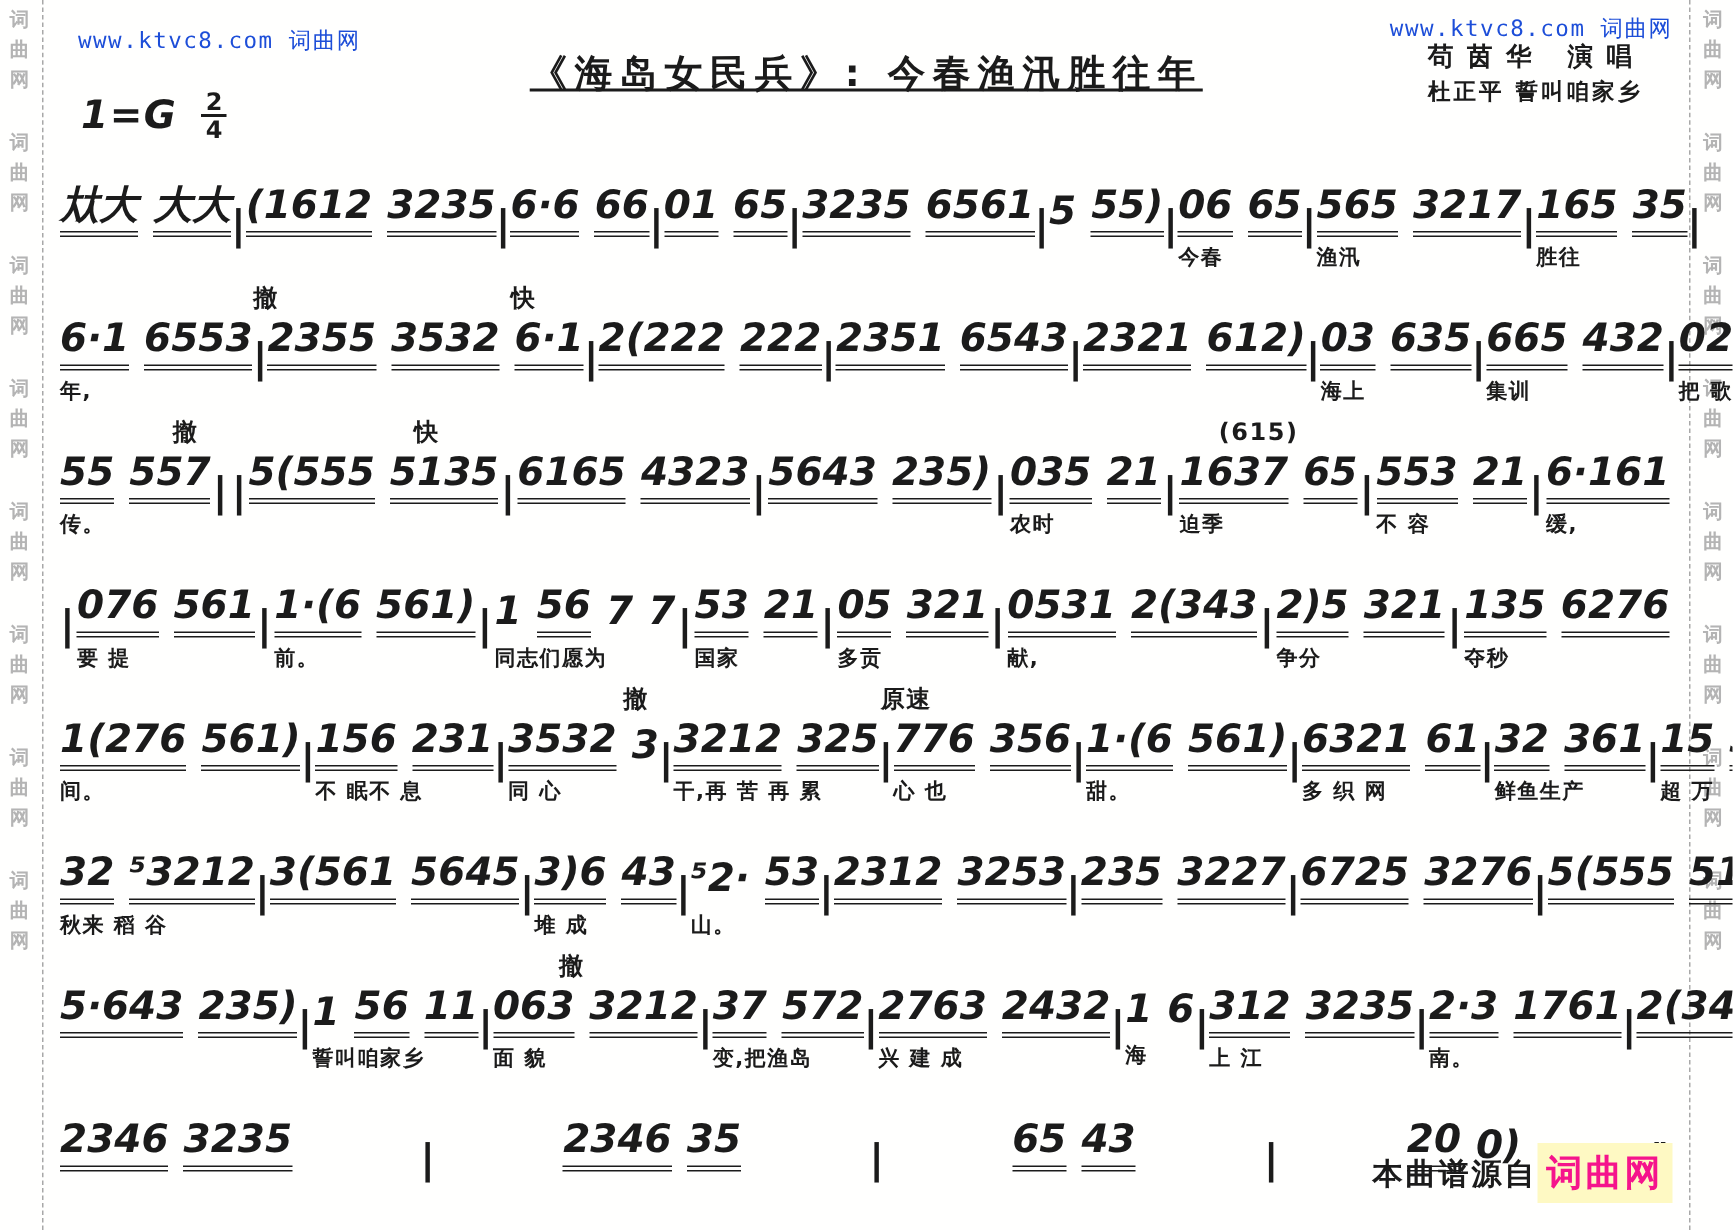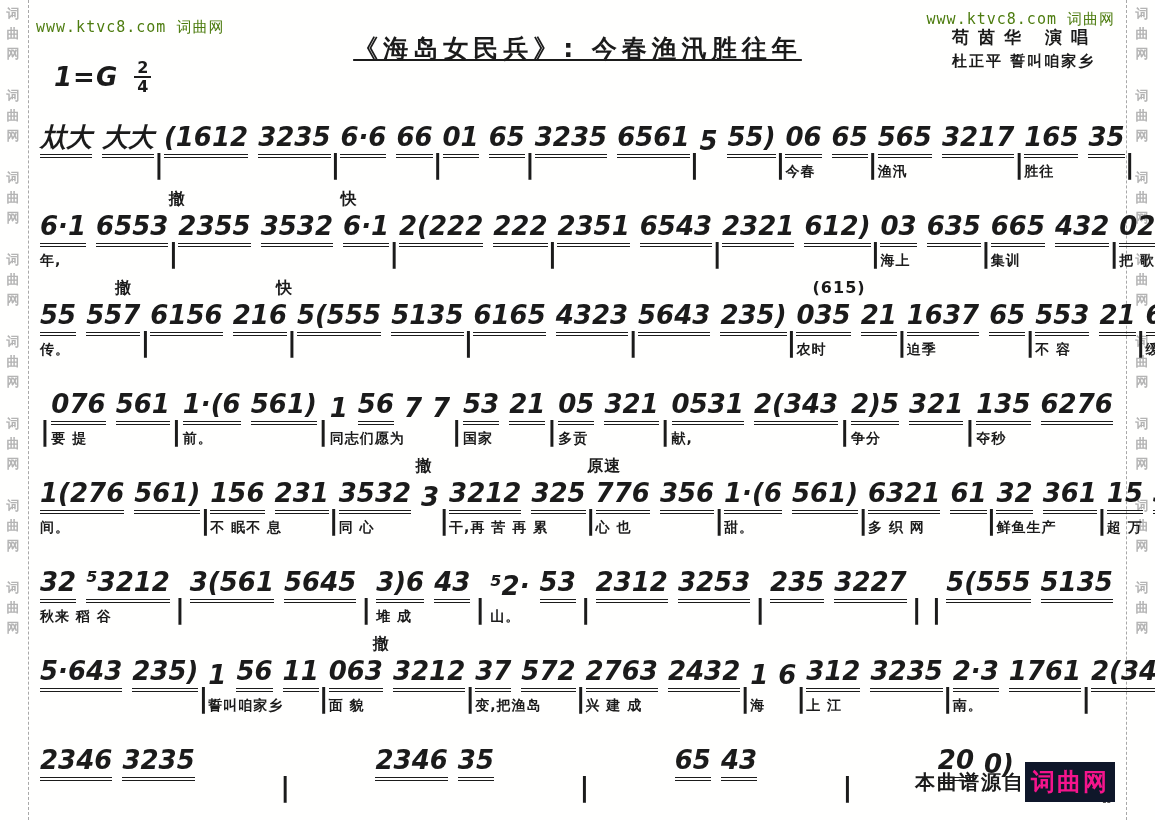--- a/index.html
+++ b/index.html
@@ -14,55 +14,55 @@
        align-items:center;padding-top:4px;z-index:1;}
   .vwm.left{left:2px;}
   .vwm.right{right:2px;}
   .vwm span{font-size:13px;line-height:20px;color:#b4b4b4;font-weight:bold;}
   .vwm .gap{height:22px;flex:none;}
   .dashline{position:absolute;top:0;bottom:0;width:0;border-left:1px dashed #a8a8a8;z-index:1;}
   .dashline.left{left:28px;}
   .dashline.right{right:28px;}
 
   
-  .url-wm{position:absolute;font-size:15px;color:#4d7c0f;letter-spacing:1px;
-          font-family:"DejaVu Sans Mono","Liberation Mono",monospace;z-index:3;}
+  .url-wm{position:absolute;font-size:15px;color:#1d4ed8;letter-spacing:1px;
+          font-family:"DejaVu Sans Mono","Liberation Mono",monospace;z-index:3;margin-left:16px;}
   .url-wm.tl{left:36px;top:18px;}
   .url-wm.tr{right:40px;top:10px;}
   .title{position:absolute;left:0;right:0;top:32px;text-align:center;
          font-size:25px;font-weight:bold;letter-spacing:5px;z-index:2;text-decoration:underline;}
   .credits{position:absolute;right:58px;top:26px;text-align:left;z-index:2;}
   .credits .c1{font-size:17px;font-weight:bold;letter-spacing:9px;}
   .credits .c2{font-size:15px;font-weight:bold;letter-spacing:2px;margin-top:3px;}
   .keysig{position:absolute;left:54px;top:60px;display:flex;align-items:center;z-index:2;}
   .keysig .kname{font-size:26px;font-weight:bold;font-style:italic;letter-spacing:1px;}
   .meter{display:inline-flex;flex-direction:column;align-items:center;margin-left:16px;
          font-size:16px;font-weight:bold;line-height:15px;}
   .meter .num{border-bottom:2px solid #1b1b1b;padding:0 3px 1px;}
   .meter .den{padding-top:1px;}
 
   
   #score{position:absolute;left:40px;right:42px;top:98px;z-index:2;}
   .score-line{position:relative;height:89px;padding-top:24px;box-sizing:border-box;}
   .mark{position:absolute;top:2px;font-size:16px;font-weight:bold;letter-spacing:1px;}
-  .mrow{display:flex;justify-content:space-between;align-items:flex-end;width:100%;}
+  .mrow{display:flex;justify-content:space-between;align-items:center;width:100%;}
   .measure{display:flex;flex-direction:column;}
   .notes-row{display:flex;gap:10px;align-items:flex-end;}
   .tok{font-size:26px;font-weight:bold;font-style:italic;line-height:30px;
        letter-spacing:0px;white-space:nowrap;padding-bottom:2px;}
   .tok.beam{border-bottom:4px double #1b1b1b;}
   .barline{font-size:27px;font-weight:bold;line-height:30px;padding-bottom:2px;}
   .lyric{font-size:14px;font-weight:bold;letter-spacing:1px;margin-top:5px;
          min-height:18px;white-space:pre;}
 
   
   .footer{position:absolute;bottom:18px;right:40px;display:flex;align-items:center;
           z-index:4;}
   .src-label{font-size:20px;font-weight:bold;letter-spacing:2px;}
-  .src-site{font-size:24px;font-weight:bold;letter-spacing:2px;background:#0f172a;
+  .src-site{font-size:24px;font-weight:bold;letter-spacing:2px;background:#fef9c3;
             padding:4px 6px;text-decoration:none;}
 </style>
 </head>
 <body>
 
 <div class="vwm left" id="vwm-left">
     <span>词</span>
     <span>曲</span>
     <span>网</span>
     <span class="gap"></span>
@@ -303,24 +303,20 @@
       <div class="mrow">
         <div class="measure">
           <div class="notes-row">
             <span class="tok beam">55</span>
             <span class="tok beam">557</span>
           </div>
           <div class="lyric">传。</div>
         </div>
         <span class="barline">|</span>
         <div class="measure">
-          <div class="notes-row">
-            <span class="tok beam">6156</span>
-            <span class="tok beam">216</span>
-          </div>
           <div class="lyric"></div>
         </div>
         <span class="barline">|</span>
         <div class="measure">
           <div class="notes-row">
             <span class="tok beam">5(555</span>
             <span class="tok beam">5135</span>
           </div>
           <div class="lyric"></div>
         </div>
@@ -564,20 +560,24 @@
         <span class="barline">|</span>
         <div class="measure">
           <div class="notes-row">
             <span class="tok beam">235</span>
             <span class="tok beam">3227</span>
           </div>
           <div class="lyric"></div>
         </div>
         <span class="barline">|</span>
         <div class="measure">
+          <div class="notes-row">
+            <span class="tok beam">6725</span>
+            <span class="tok beam">3276</span>
+          </div>
           <div class="lyric"></div>
         </div>
         <span class="barline">|</span>
         <div class="measure">
           <div class="notes-row">
             <span class="tok beam">5(555</span>
             <span class="tok beam">5135</span>
           </div>
           <div class="lyric"></div>
         </div>

